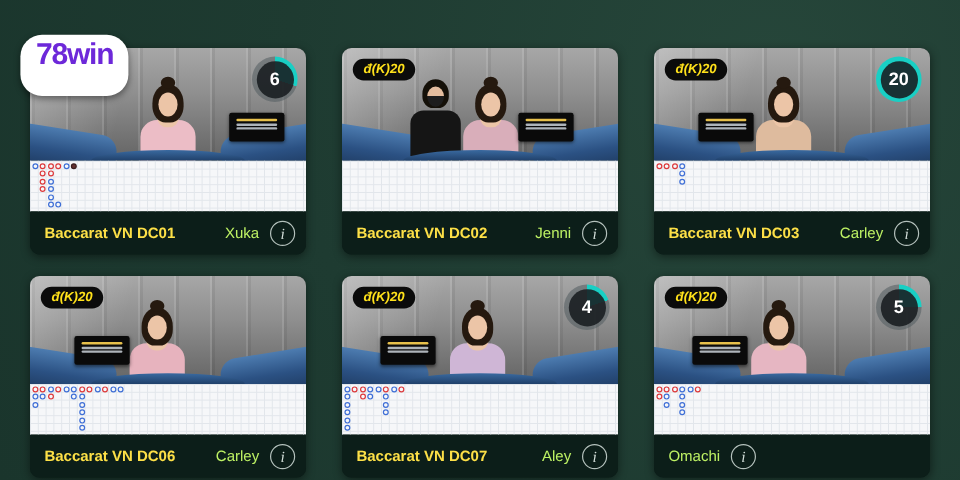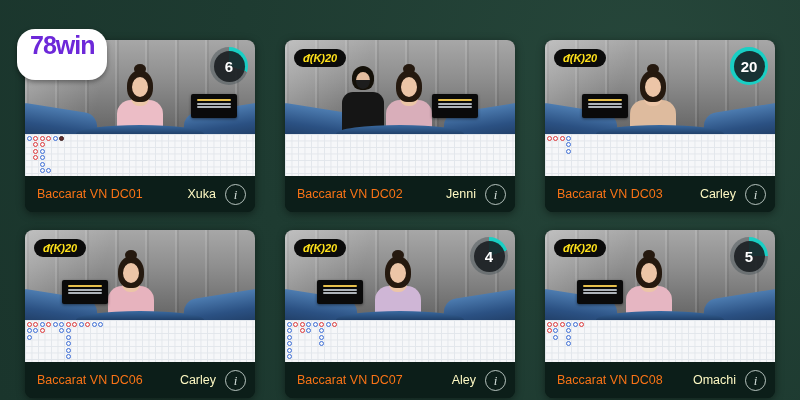--- a/index.html
+++ b/index.html
@@ -87,22 +87,22 @@
   .bead{width:6.5px;height:6.5px;position:relative;flex:none;}
   .bead.r::after,.bead.b::after,.bead.d::after{
     content:"";position:absolute;left:.6px;top:.6px;width:5.2px;height:5.2px;
     border-radius:50%;box-sizing:border-box;}
   .bead.r::after{border:1.4px solid #dd3a3c;}
   .bead.b::after{border:1.4px solid #3f6fd6;}
   .bead.d::after{background:#63302f;border:1px solid #3b1d1d;}
   
   .footer{height:36px;flex:none;display:flex;align-items:center;gap:9px;
     padding:0 9px 0 12px;background:#0c1e19;}
-  .title{flex:1;font-size:12.5px;font-weight:400;color:#f97316;white-space:nowrap;}
-  .dname{font-size:12.5px;color:#fef9c3;}
+  .title{flex:1;font-size:12.5px;font-weight:700;color:#fde047;white-space:nowrap;}
+  .dname{font-size:12.5px;color:#bef264;}
   .info{width:21px;height:21px;flex:none;border:1.5px solid rgba(210,222,217,.85);
     border-radius:50%;background:transparent;display:flex;align-items:center;justify-content:center;
     color:#d3ded9;cursor:pointer;padding:0;}
   .info span{font-family:"Liberation Serif",serif;font-style:italic;font-size:13px;line-height:1;}
 </style>
 </head>
 <body>
 
 <div class="logo">78win</div>
 
@@ -462,20 +462,19 @@
           <span class="bead b"></span>
         </div>
         <div class="bead-row">
           <span class="bead"></span>
           <span class="bead"></span>
           <span class="bead"></span>
           <span class="bead b"></span>
         </div>
       </div>
     <div class="footer">
-      <span class="title">Baccarat VN DC08</span>
       <span class="dname">Omachi</span>
       <button class="info">
         <span>i</span>
       </button>
     </div>
   </div>
   </div>
 
 </body></html>

